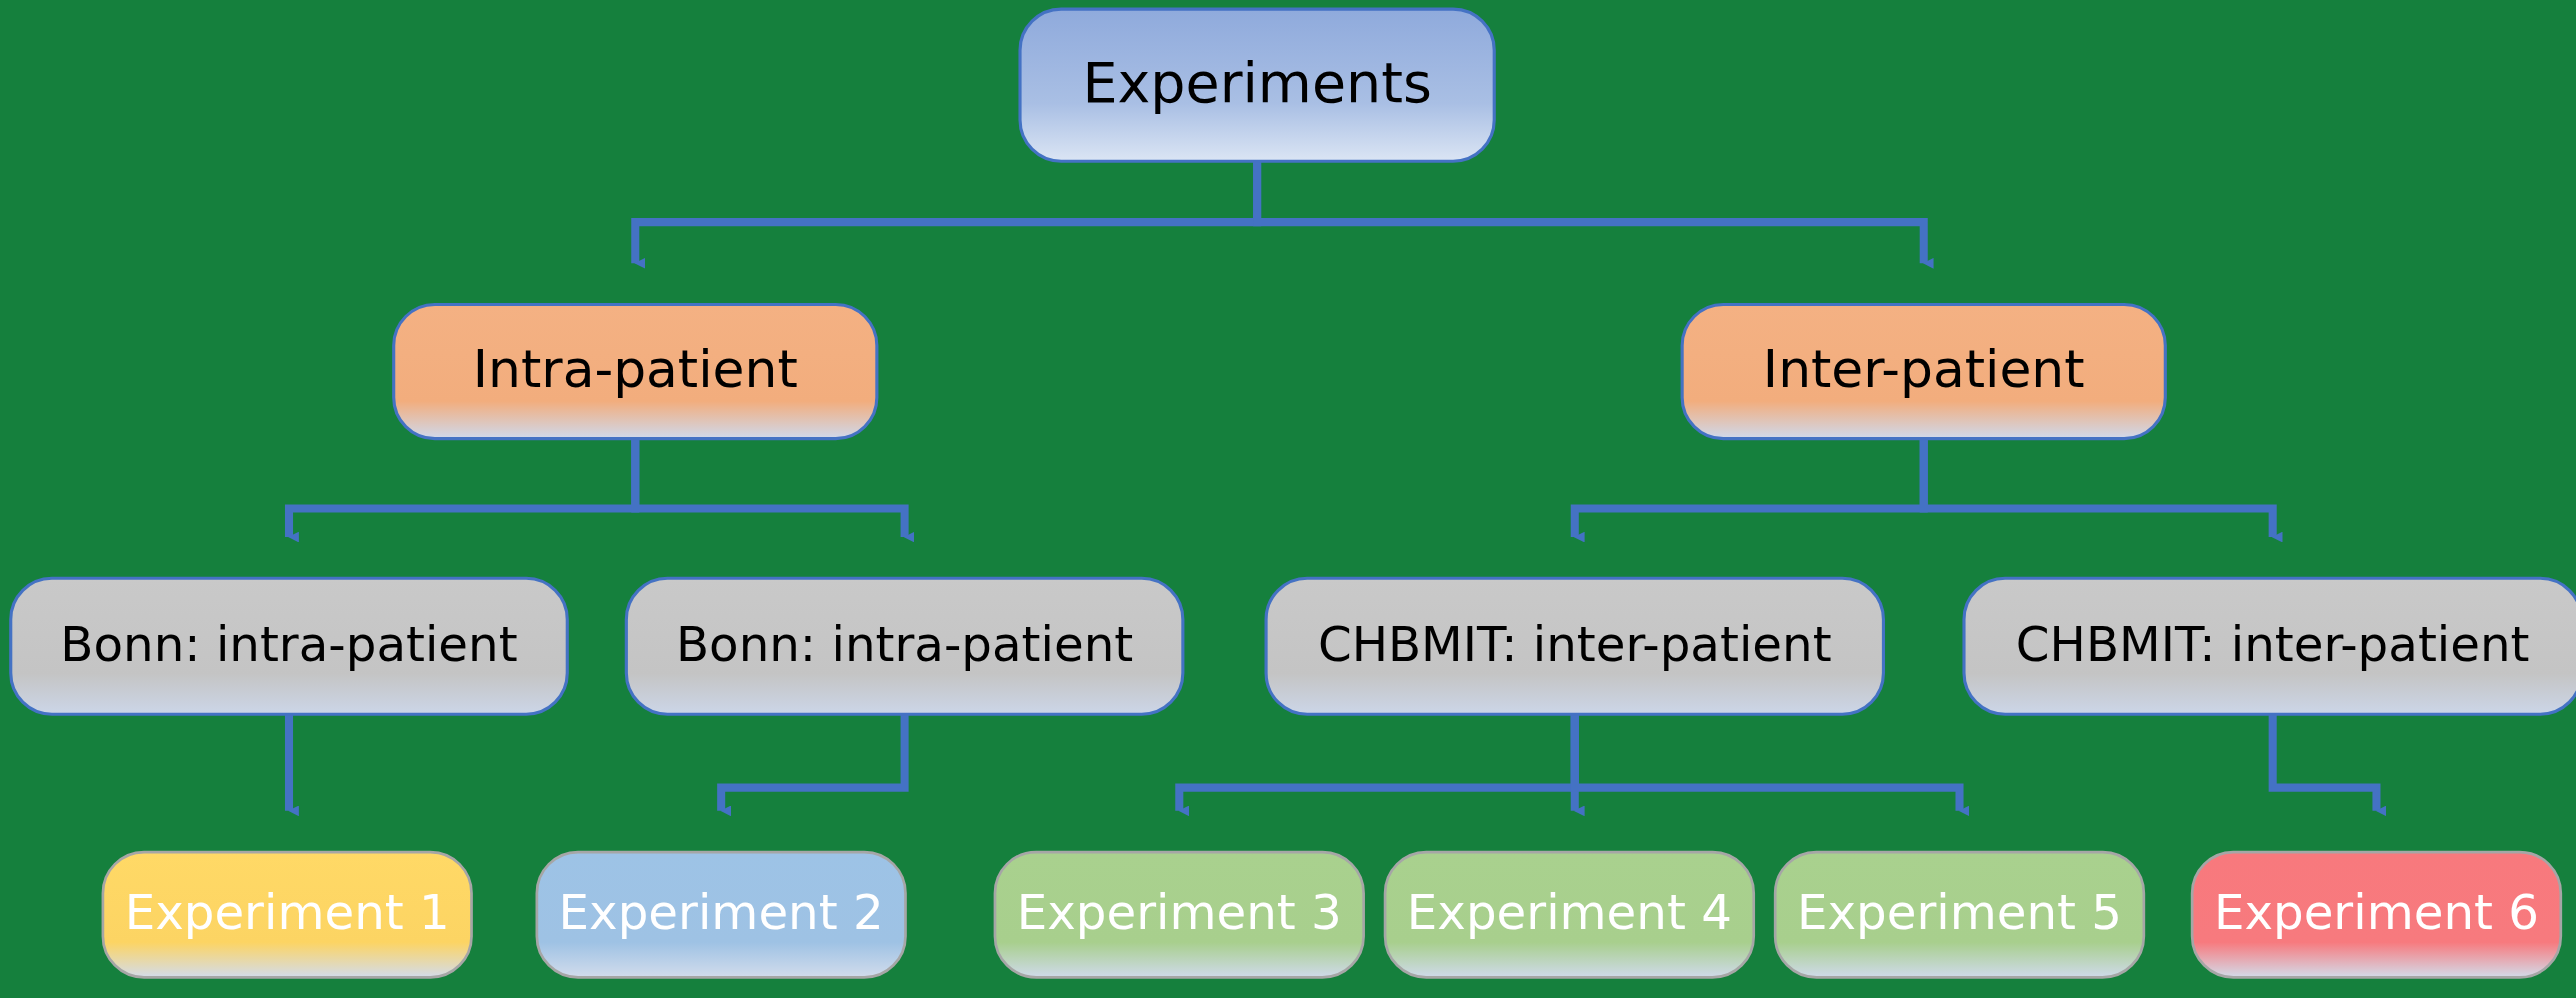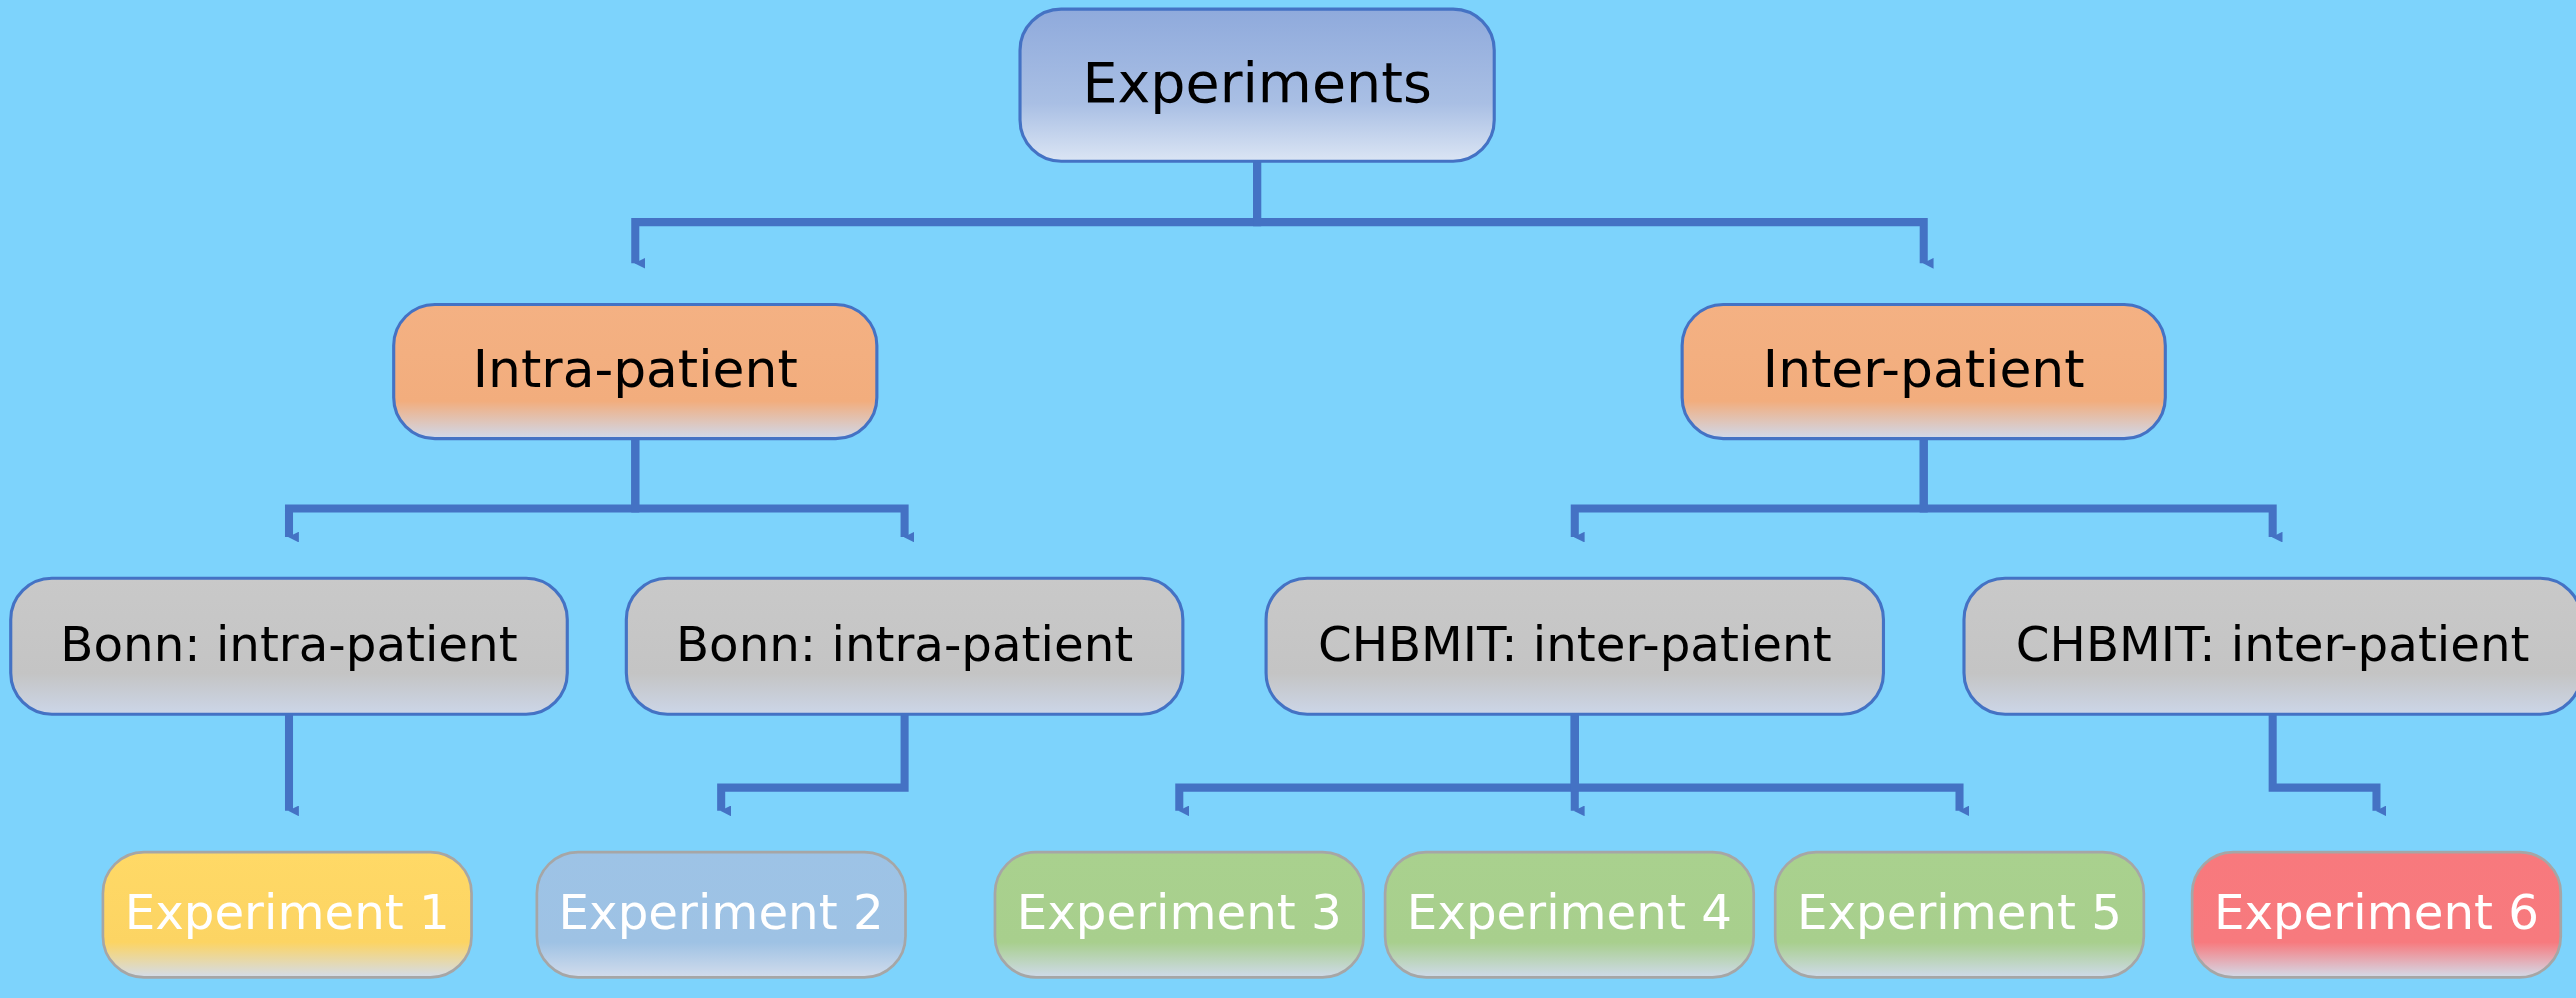--- a/index.html
+++ b/index.html
@@ -7,21 +7,21 @@
     padding: 0;
     background: #ffffff;
   }
   body {
     font-family: "DejaVu Sans", "Liberation Sans", sans-serif;
   }
   #diagram-root {
     position: relative;
     width: 2576px;
     height: 999px;
-    background: #7dd3fc;
+    background: #15803d;
     overflow: hidden;
   }
   #flow-svg {
     position: absolute;
     top: 0;
     left: 0;
     width: 2576px;
     height: 999px;
   }
   .node-label {

